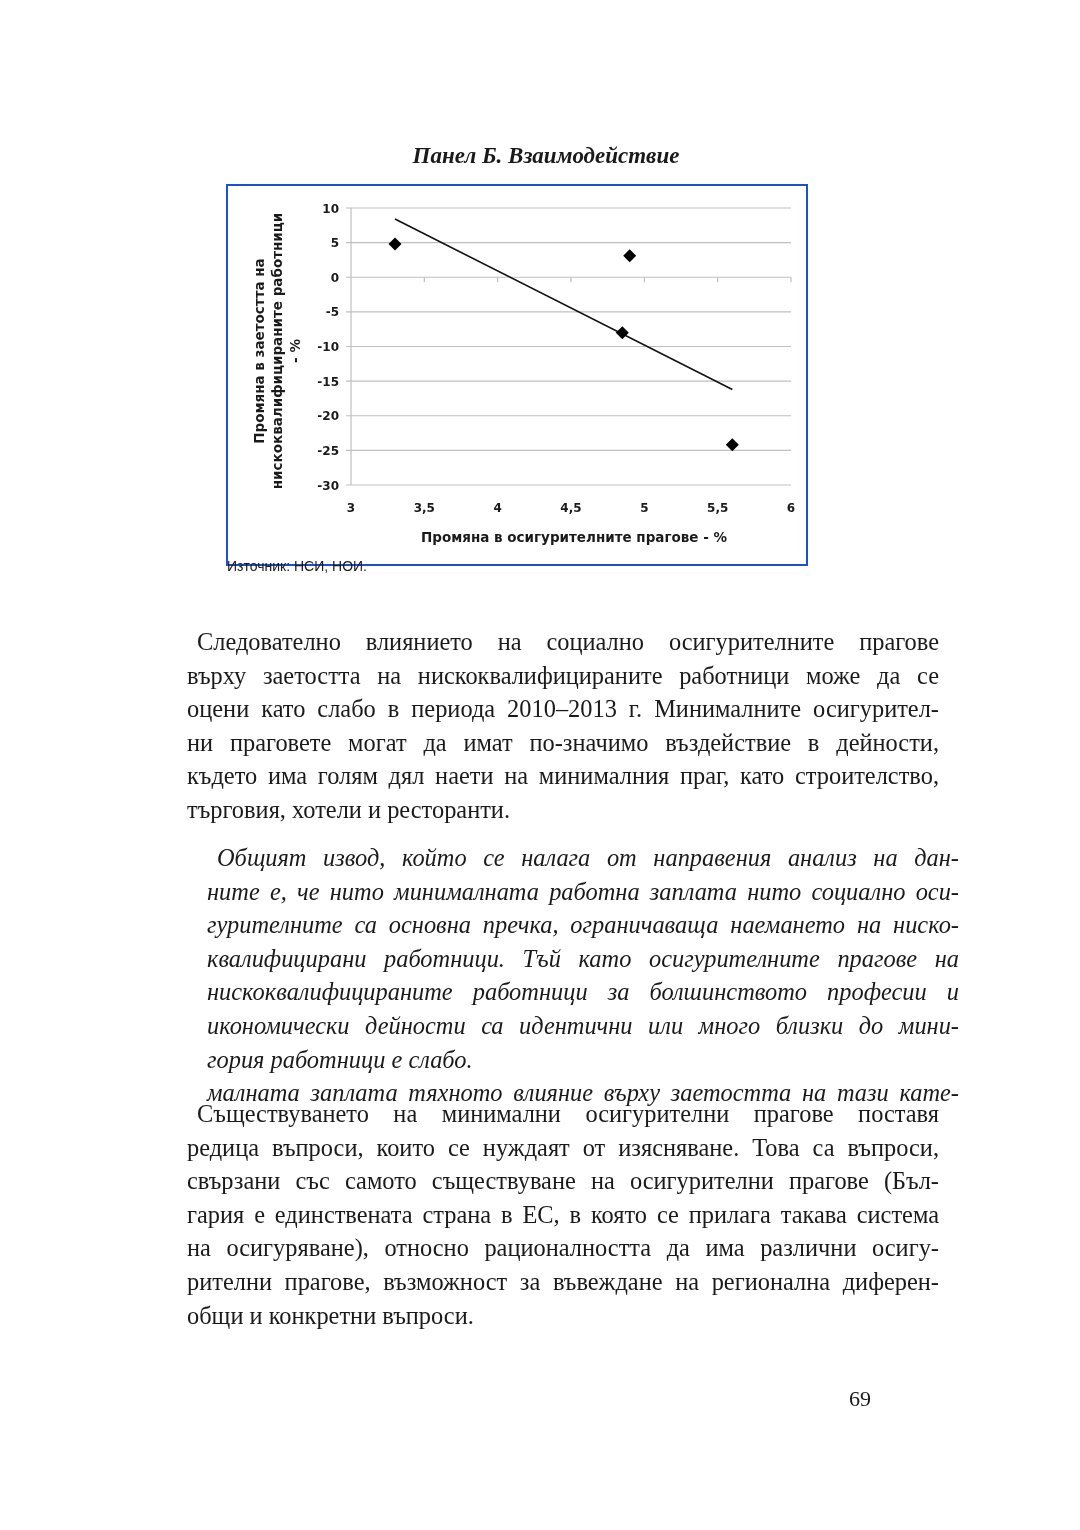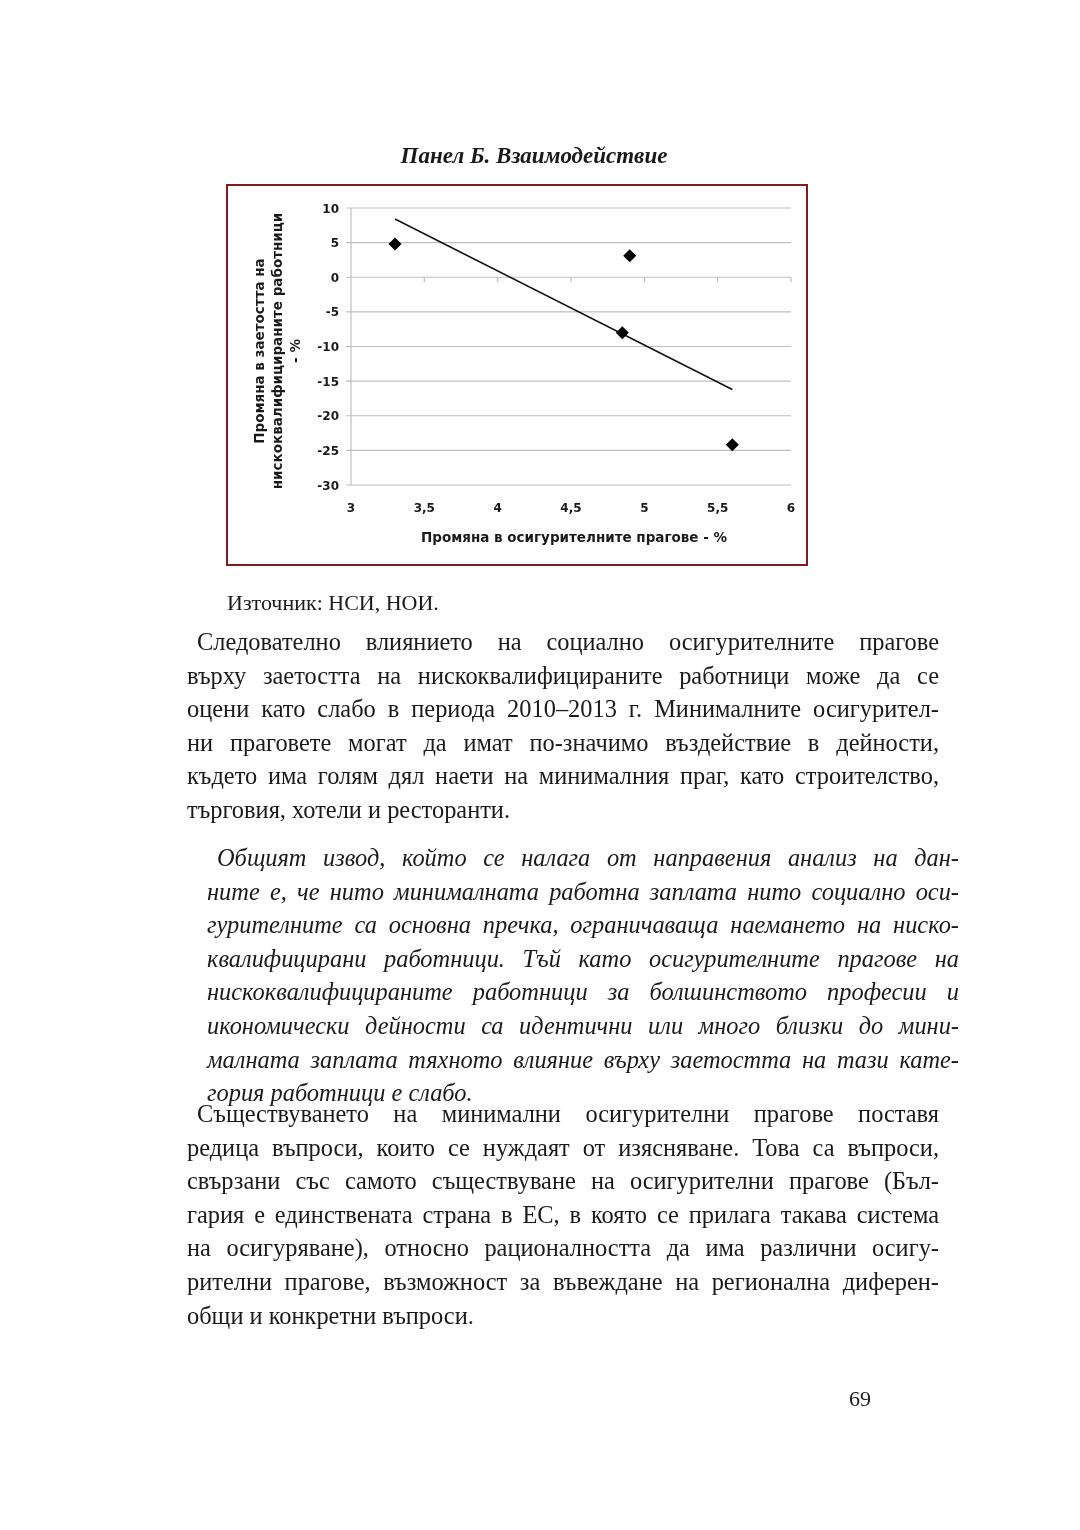--- a/index.html
+++ b/index.html
@@ -1,29 +1,29 @@
 <!DOCTYPE html>
 <html><head>
 <meta charset="utf-8">
 <style>
   html, body { margin: 0; padding: 0; background: #ffffff; }
   body { width: 1080px; height: 1530px; position: relative; overflow: hidden; color: #1a1a1a; }
   .panel-title {
-    position: absolute; left: 4px; width: 1060px; top: 143px; text-align: center;
+    position: absolute; left: 16px; width: 1060px; top: 143px; text-align: center;
     font-family: "Liberation Serif", serif; font-style: italic; font-weight: bold; font-size: 23px;
   }
   .chart-frame {
     position: absolute; left: 226px; top: 184px; width: 582px; height: 382px;
-    border: 2px solid #7f1d1d; box-sizing: border-box; background: #fff;
+    border: 2px solid #1d4ed8; box-sizing: border-box; background: #fff;
   }
   .chart-svg { position: absolute; left: 0; top: 0; }
   .chart-svg text { font-family: "DejaVu Sans", sans-serif; font-weight: bold; fill: #1a1a1a; }
   .source {
-    position: absolute; left: 227px; top: 590px;
-    font-family: Liberation Serif, serif; font-size: 22px;
+    position: absolute; left: 227px; top: 558px;
+    font-family: Liberation Sans, sans-serif; font-size: 14px;
   }
   .body-text {
     position: absolute; left: 187px; width: 752px;
     font-family: "Liberation Serif", serif; font-size: 24.4px; line-height: 33.6px;
     text-align: justify;
   }
   .body-text .line { display: block; text-align: justify; text-align-last: justify; white-space: nowrap; }
   .body-text .line.last { text-align-last: left; }
   .body-text .line.indent { padding-left: 10px; }
   .italic { font-style: italic; margin-left: 20px; }
@@ -96,22 +96,22 @@
   <span class="line last">търговия, хотели и ресторанти.</span>
 </div>
 
 <div class="body-text italic" style="top:841px;">
   <span class="line indent">Общият извод, който се налага от направения анализ на дан-</span>
   <span class="line">ните е, че нито минималната работна заплата нито социално оси-</span>
   <span class="line">гурителните са основна пречка, ограничаваща наемането на ниско-</span>
   <span class="line">квалифицирани работници. Тъй като осигурителните прагове на</span>
   <span class="line">нискоквалифицираните работници за болшинството професии и</span>
   <span class="line">икономически дейности са идентични или много близки до мини-</span>
+  <span class="line last">гория работници е слабо.</span>
   <span class="line">малната заплата тяхното влияние върху заетостта на тази кате-</span>
-  <span class="line last">гория работници е слабо.</span>
 </div>
 
 <div class="body-text" style="top:1097px;">
   <span class="line indent">Съществуването на минимални осигурителни прагове поставя</span>
   <span class="line">редица въпроси, които се нуждаят от изясняване. Това са въпроси,</span>
   <span class="line">свързани със самото съществуване на осигурителни прагове (Бъл-</span>
   <span class="line">гария е единствената страна в ЕС, в която се прилага такава система</span>
   <span class="line">на осигуряване), относно рационалността да има различни осигу-</span>
   <span class="line">рителни прагове, възможност за въвеждане на регионална диферен-</span>
   <span class="line last">общи и конкретни въпроси.</span>

